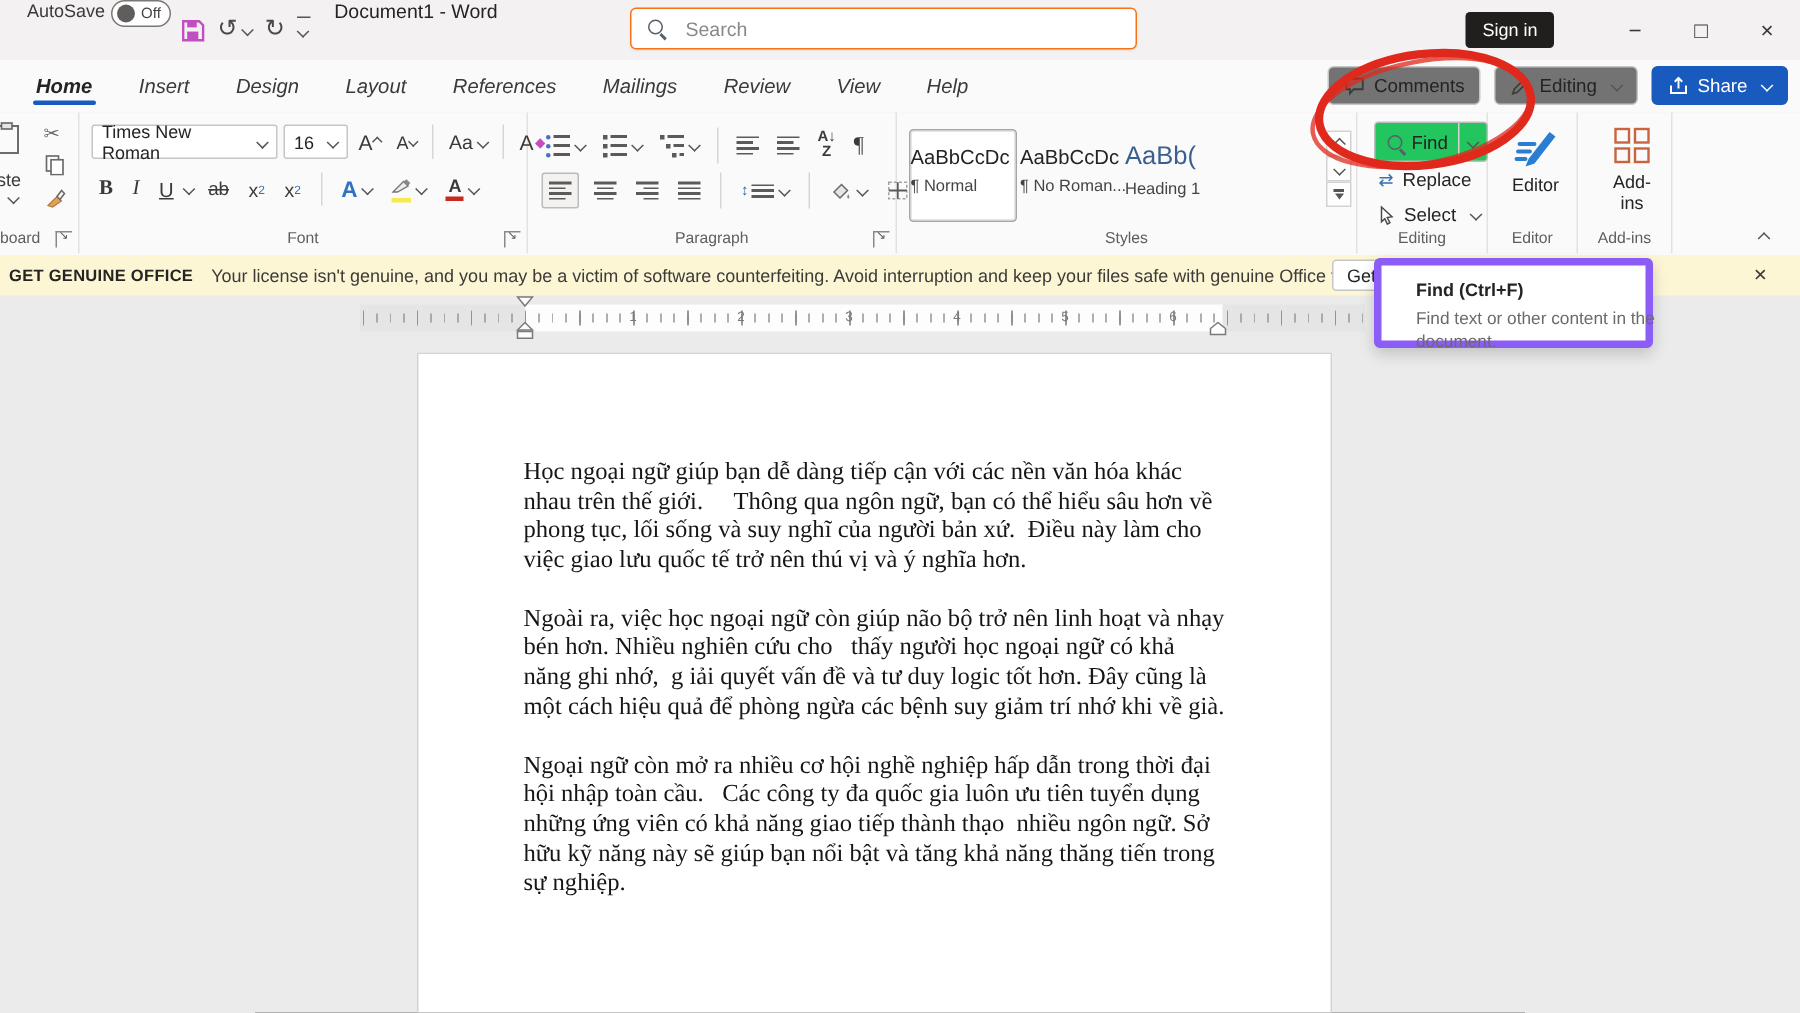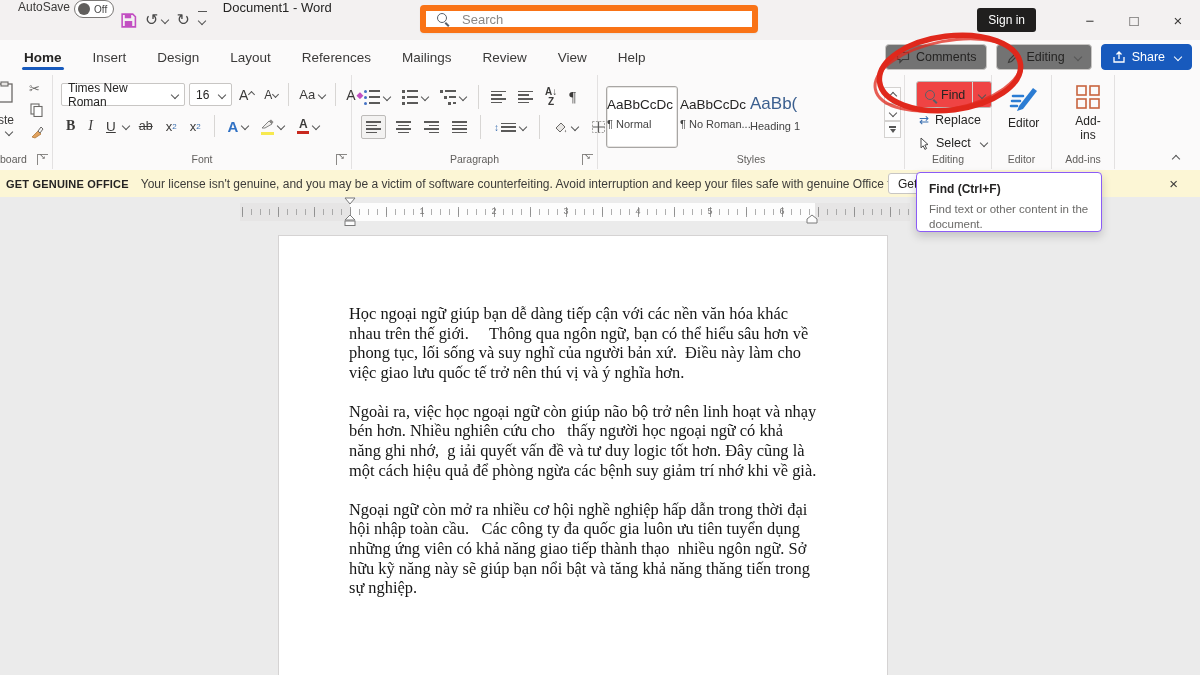--- a/index.html
+++ b/index.html
@@ -13,33 +13,33 @@
           display:flex;align-items:center;gap:4px;padding:0 3px;box-sizing:border-box;cursor:pointer;}
   .knob{width:12px;height:12px;border-radius:50%;background:#605e5c;}
   .toggle-state{font-size:10px;color:#444;}
   .qat-btn{background:none;border:none;padding:2px;display:flex;align-items:center;cursor:pointer;}
   .glyph{font-size:16px;color:#4a4a4a;line-height:1;}
   .doc-title{font-size:13px;color:#252423;margin-left:10px;}
   .chev{display:inline-block;width:5px;height:5px;border-right:1.3px solid #555;border-bottom:1.3px solid #555;
         transform:rotate(45deg);margin-left:4px;vertical-align:2px;}
   .chev.up{transform:rotate(-135deg);vertical-align:-1px;}
   .chev.white{border-color:#fff;}
-  .search-box{position:absolute;left:420px;top:5px;width:338px;height:28px;background:#fff;border:6px solid #f97316;
+  .search-box{position:absolute;left:420px;top:5px;width:338px;height:28px;background:#fff;border:1px solid #f97316;
         border-radius:4px;box-shadow:0 1px 2px rgba(0,0,0,.06);display:flex;align-items:center;padding:0 10px;box-sizing:border-box;}
   .mag{position:relative;width:14px;height:14px;margin-right:10px;flex:none;}
   .mag::before{content:"";position:absolute;left:1px;top:1px;width:8px;height:8px;border:1.5px solid #57606a;border-radius:50%;}
   .mag::after{content:"";position:absolute;left:10px;top:10px;width:5px;height:1.5px;background:#57606a;transform:rotate(45deg);transform-origin:0 0;}
   .search-input{border:none;outline:none;background:transparent;font-size:13px;color:#333;width:260px;font-family:"Liberation Sans",sans-serif;}
   .search-input::placeholder{color:#8a8886;}
   .tb-right{position:absolute;right:0;top:0;height:40px;display:flex;align-items:center;}
   .signin{background:#201f1e;color:#fff;border:none;border-radius:3px;font-size:12px;padding:5px 11px;cursor:pointer;margin-right:32px;}
   .winbtn{width:44px;height:40px;background:none;border:none;font-size:15px;color:#3b3a39;cursor:pointer;}
   
   .tabrow{position:absolute;left:0;top:40px;width:1200px;height:35px;background:#fbfafa;}
-  .tabs{position:absolute;left:22px;top:0;height:35px;display:flex;gap:27px;align-items:center;}
+  .tabs{position:absolute;left:22px;top:0;height:35px;display:flex;gap:27px;align-items:center;font-style:italic;}
   .tab{font-size:13.5px;color:#3b3a39;position:relative;padding:8px 2px;cursor:pointer;}
   .tab.active{color:#252423;font-weight:bold;}
   .tab.active::after{content:"";position:absolute;left:0;right:0;bottom:3px;height:3px;background:#185abd;border-radius:2px;}
   .tab-actions{position:absolute;right:8px;top:4px;display:flex;gap:9px;align-items:center;}
   .pill-btn{display:flex;align-items:center;gap:6px;height:26px;padding:0 10px;background:#737373;border:1px solid #c8c6c4;
             border-radius:4px;font-size:12.5px;color:#252423;cursor:pointer;}
   .pill-btn.share{background:#185abd;border-color:#185abd;color:#fff;}
   
   .ribbon{position:absolute;left:0;top:75px;width:1200px;height:95px;background:#fbfafa;border-bottom:1px solid #e4e1da;}
   .grp{position:absolute;top:0;height:94px;border-right:1px solid #e3e1e1;box-sizing:border-box;}
@@ -64,37 +64,37 @@
   .style-card{position:absolute;top:11px;height:60px;cursor:pointer;border:1px solid transparent;border-radius:3px;}
   .style-card.selected{border-color:#a8a6a4;background:#fff;box-shadow:0 0 0 1px #e7e5e3 inset;}
   .style-prev{font-size:13.5px;color:#252423;margin-top:10px;white-space:nowrap;}
   .style-prev.h1{font-size:17px;color:#3b5f8f;margin-top:7px;}
   .style-prev.h2{font-size:15px;color:#5e7fa6;margin-top:9px;}
   .style-name{font-size:11px;color:#444;margin-top:6px;white-space:nowrap;}
   .gal-btn{position:absolute;left:286px;width:17px;height:17px;border:1px solid #d4d2d0;background:#fdfdfd;
            display:flex;align-items:center;justify-content:center;cursor:pointer;box-sizing:border-box;}
   .tri-down{width:0;height:0;border-left:3.5px solid transparent;border-right:3.5px solid transparent;border-top:4px solid #555;}
   .more-bar{width:7px;height:1.5px;background:#555;margin-bottom:1.5px;}
-  .find-btn{position:absolute;left:11px;top:6px;height:25px;display:flex;align-items:center;background:#ef4444;
+  .find-btn{position:absolute;left:11px;top:6px;height:25px;display:flex;align-items:center;background:#22c55e;
             border:1px solid #bfbdbc;border-radius:3px;cursor:pointer;}
   .find-main{display:flex;align-items:center;gap:5px;padding:0 7px;font-size:12.5px;color:#252423;}
   .find-split{width:18px;align-self:stretch;border-left:1px solid #d6d4d2;display:flex;align-items:center;justify-content:center;}
   .ed-item{position:absolute;left:14px;display:flex;align-items:center;gap:6px;font-size:12.5px;color:#252423;cursor:pointer;background:none;border:none;padding:0;}
   .bigbtn{position:absolute;display:flex;flex-direction:column;align-items:center;gap:4px;background:none;border:none;cursor:pointer;
           font-size:12px;color:#252423;}
   
   .warnbar{position:absolute;left:0;top:170px;width:1200px;height:27px;background:#fcf6d5;display:flex;align-items:center;}
   .warn-title{font-size:11px;font-weight:bold;color:#252423;margin-left:6px;letter-spacing:.2px;white-space:nowrap;}
   .warn-msg{font-size:12px;color:#3c3b39;margin-left:12px;white-space:nowrap;}
   .warn-get{position:absolute;left:888px;top:3px;height:21px;background:#fff;border:1px solid #c8c6c4;border-radius:3px;
             font-size:12px;color:#252423;padding:0 9px;cursor:pointer;}
   .warn-close{position:absolute;right:16px;top:4px;background:none;border:none;font-size:15px;color:#3b3a39;cursor:pointer;}
   
-  .tooltip{position:absolute;left:916px;top:172px;width:186px;height:60px;background:#fff;border:1px solid #8b5cf6;border-radius:4px;
-           box-shadow:0 4px 10px rgba(0,0,0,.18);z-index:60;padding:9px 12px;box-sizing:border-box;}
+  .tooltip{position:absolute;left:916px;top:172px;width:186px;height:60px;background:#fff;border:5px solid #8b5cf6;border-radius:4px;
+           box-shadow:0 4px 10px rgba(0,0,0,.18);z-index:60;padding:9px 23px;box-sizing:border-box;}
   .tt-title{font-size:12px;font-weight:bold;color:#252423;}
   .tt-body{font-size:11.5px;color:#6b6a68;margin-top:6px;line-height:1.3;width:160px;}
   
   .ruler{position:absolute;left:240px;top:203px;width:670px;height:18px;background:#e6e5e5;}
   .ruler .zone{position:absolute;top:0;bottom:0;}
   .ruler .white{left:110px;width:465px;background:#fdfdfd;}
   .ruler .ticks{position:absolute;left:0;right:0;top:6px;height:6px;
     background-image:repeating-linear-gradient(90deg,#9a9a9a 0 1px,transparent 1px 9px);background-position-x:2px;opacity:.8;}
   .ruler .ticks2{position:absolute;left:0;right:0;top:4px;height:10px;
     background-image:repeating-linear-gradient(90deg,#8b8b8b 0 1px,transparent 1px 36px);background-position-x:2px;opacity:.85;}

